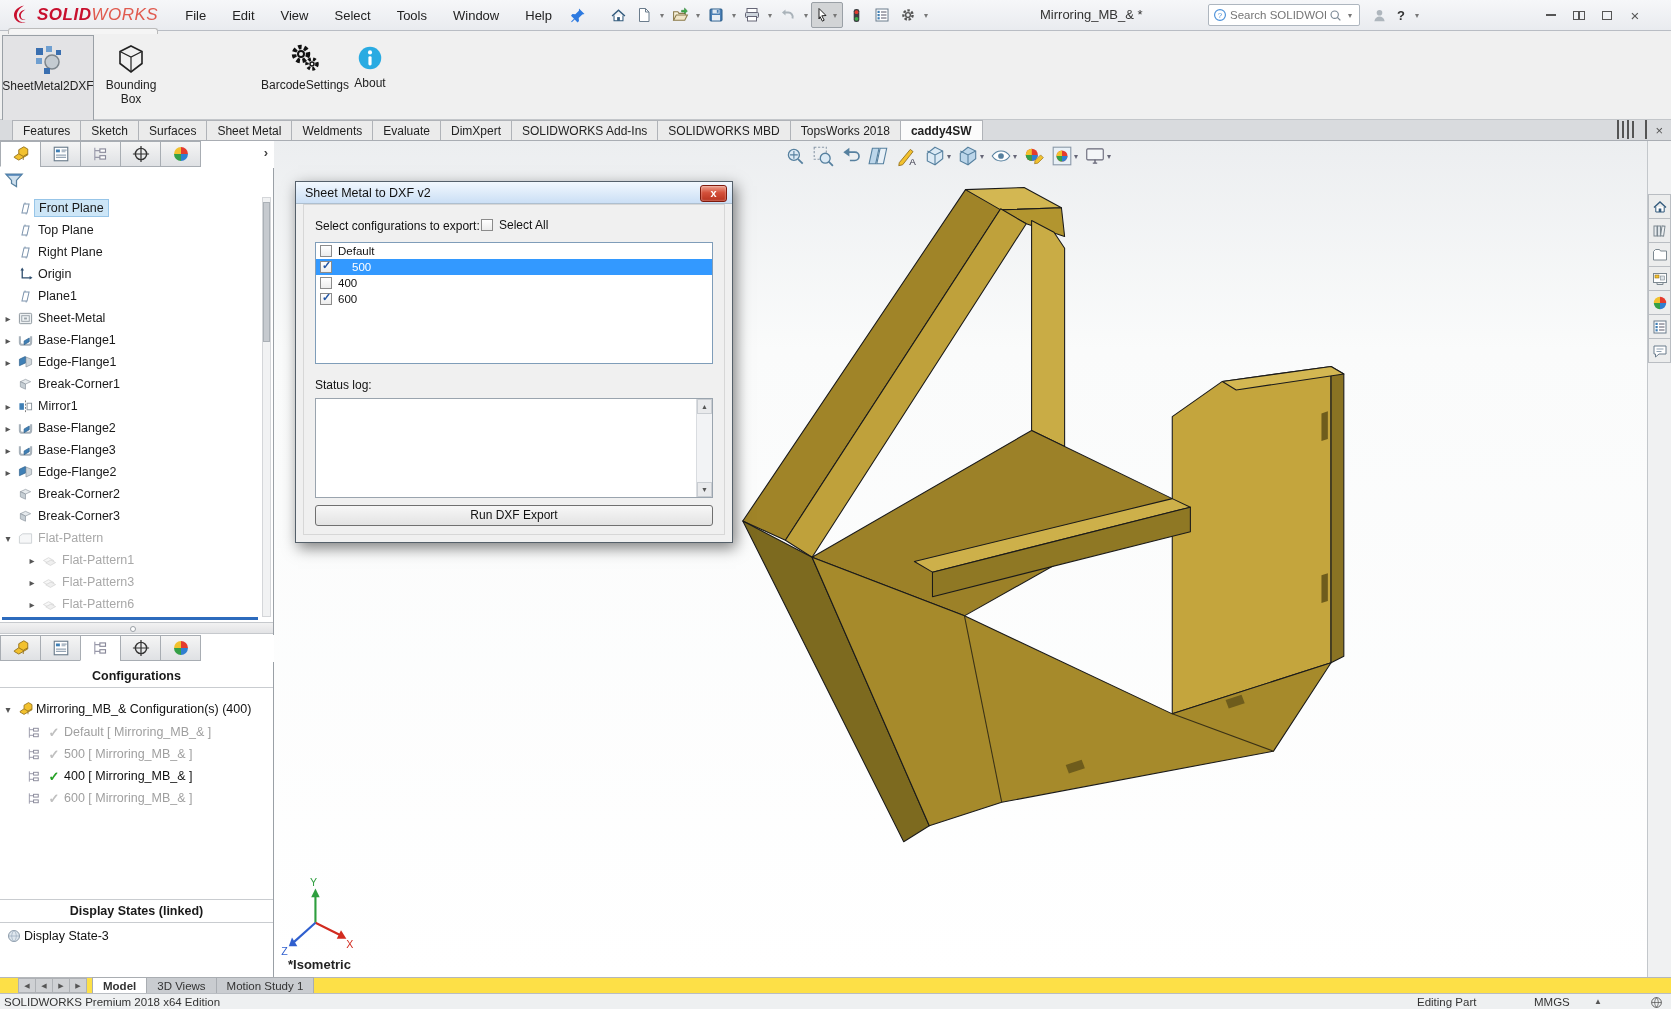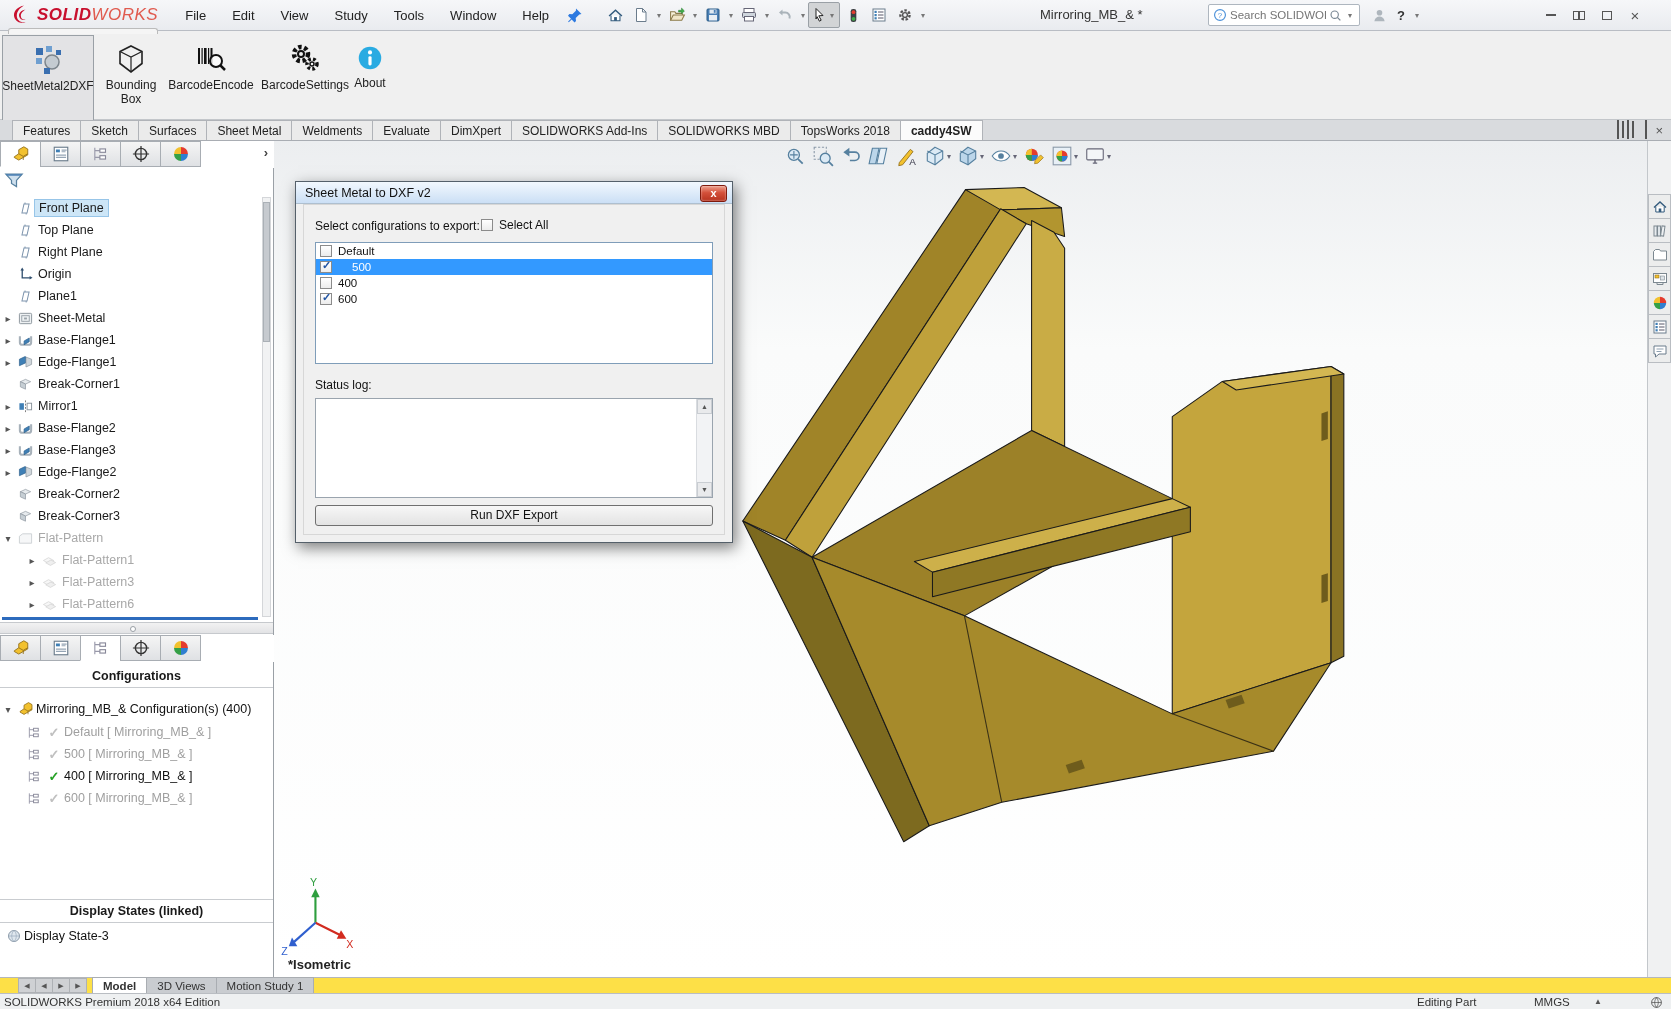--- a/index.html
+++ b/index.html
@@ -397,21 +397,21 @@
 <div id="titlebar" class="abs">
   <div id="logo">
     <svg class="ic" width="24" height="24">
         <use href="#s-logo"></use>
       </svg>
     <span class="brand"><b>SOLID</b><span>WORKS</span></span>
   </div>
   <span class="menu-item">File</span>
   <span class="menu-item">Edit</span>
   <span class="menu-item">View</span>
-  <span class="menu-item">Study</span>
+  <span class="menu-item">Select</span>
   <span class="menu-item">Tools</span>
   <span class="menu-item">Window</span>
   <span class="menu-item">Help</span>
   <span class="tb-btn">
       <svg class="ic" width="16" height="16">
         <use href="#s-pin"></use>
       </svg>
     </span>
   <div class="tb-group" style="margin-left:14px">
     <span class="tb-btn">
@@ -512,26 +512,20 @@
     <svg class="ic" width="32" height="32">
         <use href="#s-sm2dxf"></use>
       </svg>
     <span>SheetMetal2DXF</span>
   </div>
   <div class="addin-btn" style="left:100px; width:62px">
     <svg class="ic" width="32" height="32">
         <use href="#s-bbox"></use>
       </svg>
     <span>Bounding Box</span>
-  </div>
-  <div class="addin-btn" style="left:165px; width:92px">
-    <svg class="ic" width="32" height="32">
-        <use href="#s-bce"></use>
-      </svg>
-    <span>BarcodeEncode</span>
   </div>
   <div class="addin-btn" style="left:258px; width:94px">
     <svg class="ic" width="32" height="32">
         <use href="#s-bcs"></use>
       </svg>
     <span>BarcodeSettings</span>
   </div>
   <div class="addin-btn" style="left:345px; width:50px">
     <svg class="ic" width="30" height="30">
         <use href="#s-about"></use>

